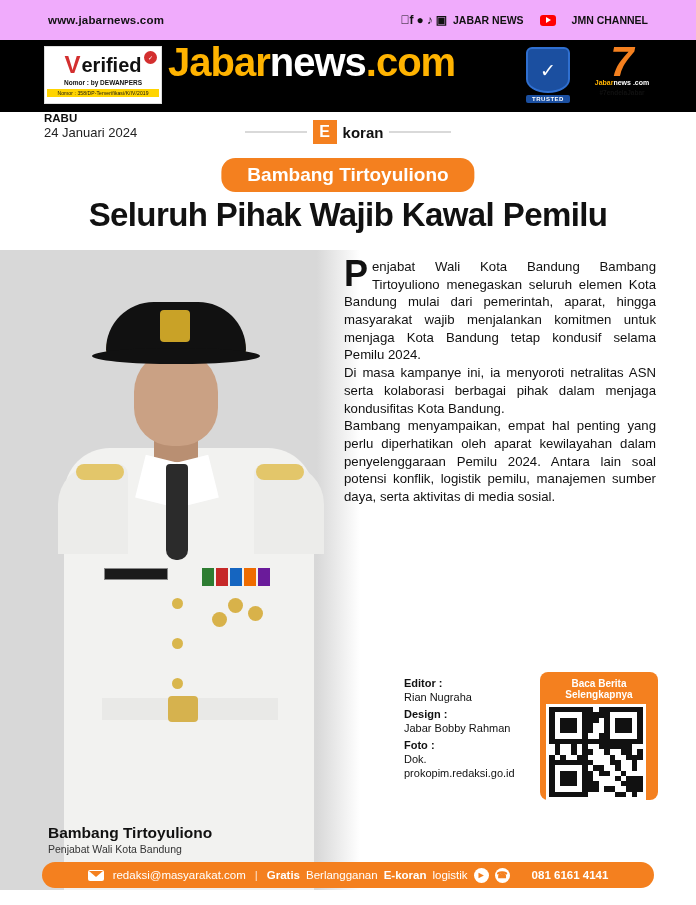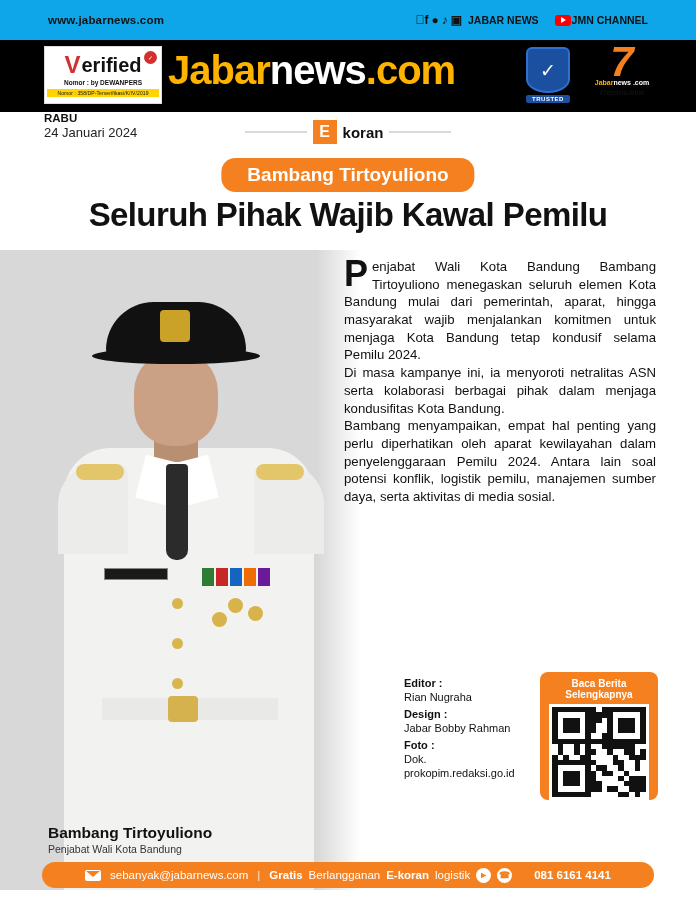--- a/index.html
+++ b/index.html
@@ -12,54 +12,54 @@
   .page {
     position: relative;
     width: 696px; height: 905px;
     background: #ffffff;
   }
 
   
   .topbar {
     position: absolute; top: 0; left: 0;
     width: 696px; height: 40px;
-    background: #0ea5e9;
+    background: #f0abfc;
     display: flex; align-items: center;
   }
   .site-url {
     position: absolute; left: 48px; top: 20px;
     transform: translateY(-50%);
     font-size: 11.5px; font-weight: bold; color: #111;
     letter-spacing: .2px;
   }
   .social {
     position: absolute; right: 48px; top: 20px;
     transform: translateY(-50%);
     display: flex; align-items: center; gap: 6px;
     font-size: 10.5px; color: #111; font-weight: 600;
   }
   .social .glyphs { display: flex; align-items: center; gap: 3px; font-size: 12px; }
   .yt-pill {
-    display: inline-flex; align-items: center; gap: 1px;
+    display: inline-flex; align-items: center; gap: 16px;
     margin-left: 10px;
   }
   .yt-box {
     width: 16px; height: 11px; background: #ff0000; border-radius: 3px;
     display: inline-flex; align-items: center; justify-content: center;
   }
   .yt-box:after { content: ""; border-left: 5px solid #fff; border-top: 3px solid transparent; border-bottom: 3px solid transparent; margin-left:1px; }
 
   
   .masthead {
     position: absolute; top: 40px; left: 0;
     width: 696px; height: 72px;
     background: #000000;
   }
   .logo {
-    position: absolute; left: 168px; top: 50px;
+    position: absolute; left: 168px; top: 42px;
     font-size: 40px; font-weight: 800; letter-spacing: -1px;
     line-height: 1;
   }
   .logo .jabar { color: #FFB300; }
   .logo .news  { color: #ffffff; }
   .logo .dot   { color: #FFB300; }
 
   
   .verified {
     position: absolute; left: 44px; top: 46px;
@@ -230,21 +230,21 @@
   }
   .credits .lbl { font-weight: 800; }
   .credits .val { margin-bottom: 3px; }
 
   
   .qrcard {
     position: absolute; left: 540px; top: 672px;
     width: 118px; height: 128px;
     background: #f4801f; border-radius: 8px;
     padding: 6px 6px 0 6px;
-    display: flex; flex-direction: column; align-items: center;
+    display: flex; flex-direction: column; 
   }
   .qrcard .qr-title {
     color: #fff; font-size: 10px; font-weight: 800; text-align: center;
     line-height: 1.1; margin-bottom: 4px;
   }
   .qr {
     width: 100px; height: 96px; background: #ffffff;
     display: grid; grid-template-columns: repeat(17, 1fr); grid-template-rows: repeat(17, 1fr);
     padding: 3px;
   }
@@ -699,21 +699,21 @@
       </div>
   </div>
 
   <div class="bottom-name">
     <div class="bn-title">Bambang Tirtoyuliono</div>
     <div class="bn-sub">Penjabat Wali Kota Bandung</div>
   </div>
 
   <div class="footer">
     <span class="env"></span>
-    <span>sebanyak@jabarnews.com</span>
+    <span>redaksi@masyarakat.com</span>
     <span class="divider">|</span>
     <b>Gratis</b>
     <span>Berlangganan</span>
     <b>E-koran</b>
     <span>logistik</span>
     <span class="tg">►</span>
     <span class="wa">☎</span>
     <span class="phone">081 6161 4141</span>
   </div>
 

